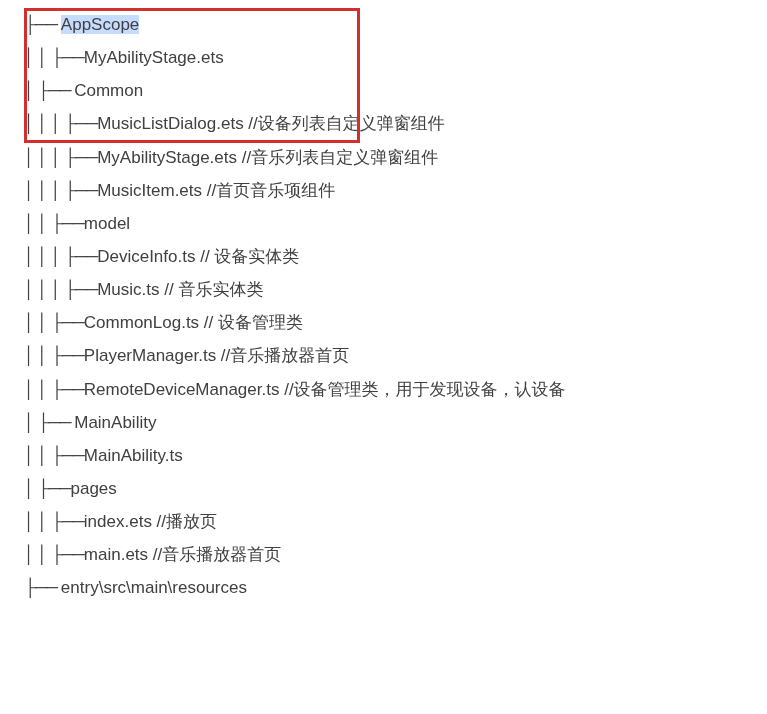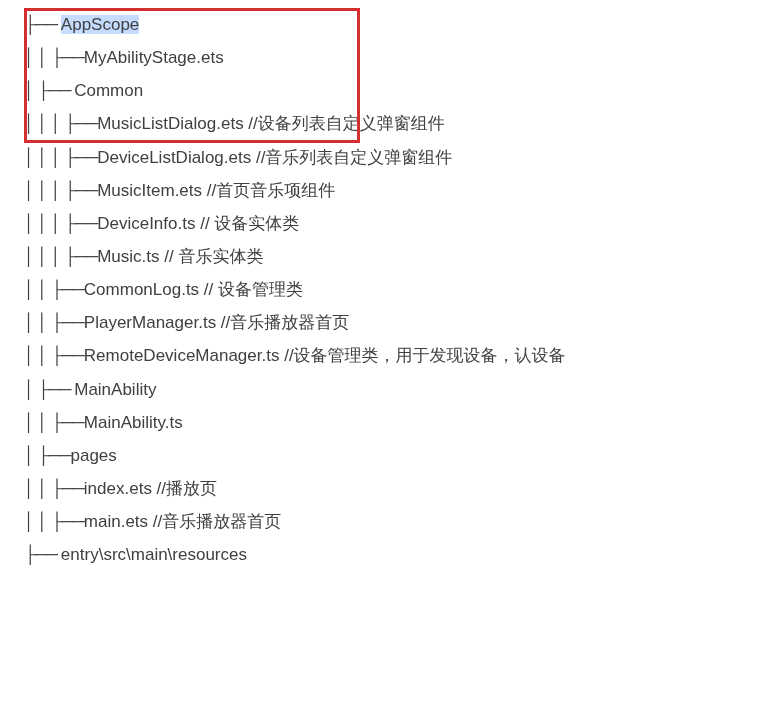--- a/index.html
+++ b/index.html
@@ -38,22 +38,23 @@
 </head>
 <body>
 
 <div class="tree-container">
   <div class="highlight-box" style="top: 0px; left: 0px; width: 336px; height: 135px;"></div>
   <div id="tree-lines">
       <div class="tree-line"><span class="tree-connector">├── </span><span class="selected">AppScope</span></div>
       <div class="tree-line"><span class="tree-connector">│   │      ├──</span><span>MyAbilityStage.ets</span></div>
       <div class="tree-line"><span class="tree-connector">│   ├── </span><span>Common</span></div>
       <div class="tree-line"><span class="tree-connector">│   │      │       ├──</span><span>MusicListDialog.ets //设备列表自定义弹窗组件</span></div>
-      <div class="tree-line"><span class="tree-connector">│   │      │       ├──</span><span>DeviceListDialog.ets //音乐列表自定义弹窗组件</span></div>
+      <div class="tree-line"><span class="tree-connector">│   │      │       ├──</span><span>MyAbilityStage.ets //音乐列表自定义弹窗组件</span></div>
       <div class="tree-line"><span class="tree-connector">│   │      │       ├──</span><span>MusicItem.ets //首页音乐项组件</span></div>
+      <div class="tree-line"><span class="tree-connector">│   │      ├──</span><span>model</span></div>
       <div class="tree-line"><span class="tree-connector">│   │      │       ├──</span><span>DeviceInfo.ts // 设备实体类</span></div>
       <div class="tree-line"><span class="tree-connector">│   │      │       ├──</span><span>Music.ts // 音乐实体类</span></div>
       <div class="tree-line"><span class="tree-connector">│   │      ├──</span><span>CommonLog.ts // 设备管理类</span></div>
       <div class="tree-line"><span class="tree-connector">│   │      ├──</span><span>PlayerManager.ts //音乐播放器首页</span></div>
       <div class="tree-line"><span class="tree-connector">│   │      ├──</span><span>RemoteDeviceManager.ts //设备管理类，用于发现设备，认设备</span></div>
       <div class="tree-line"><span class="tree-connector">│   ├── </span><span>MainAbility</span></div>
       <div class="tree-line"><span class="tree-connector">│   │      ├──</span><span>MainAbility.ts</span></div>
       <div class="tree-line"><span class="tree-connector">│   ├──</span><span>pages</span></div>
       <div class="tree-line"><span class="tree-connector">│   │      ├──</span><span>index.ets //播放页</span></div>
       <div class="tree-line"><span class="tree-connector">│   │      ├──</span><span>main.ets //音乐播放器首页</span></div>

